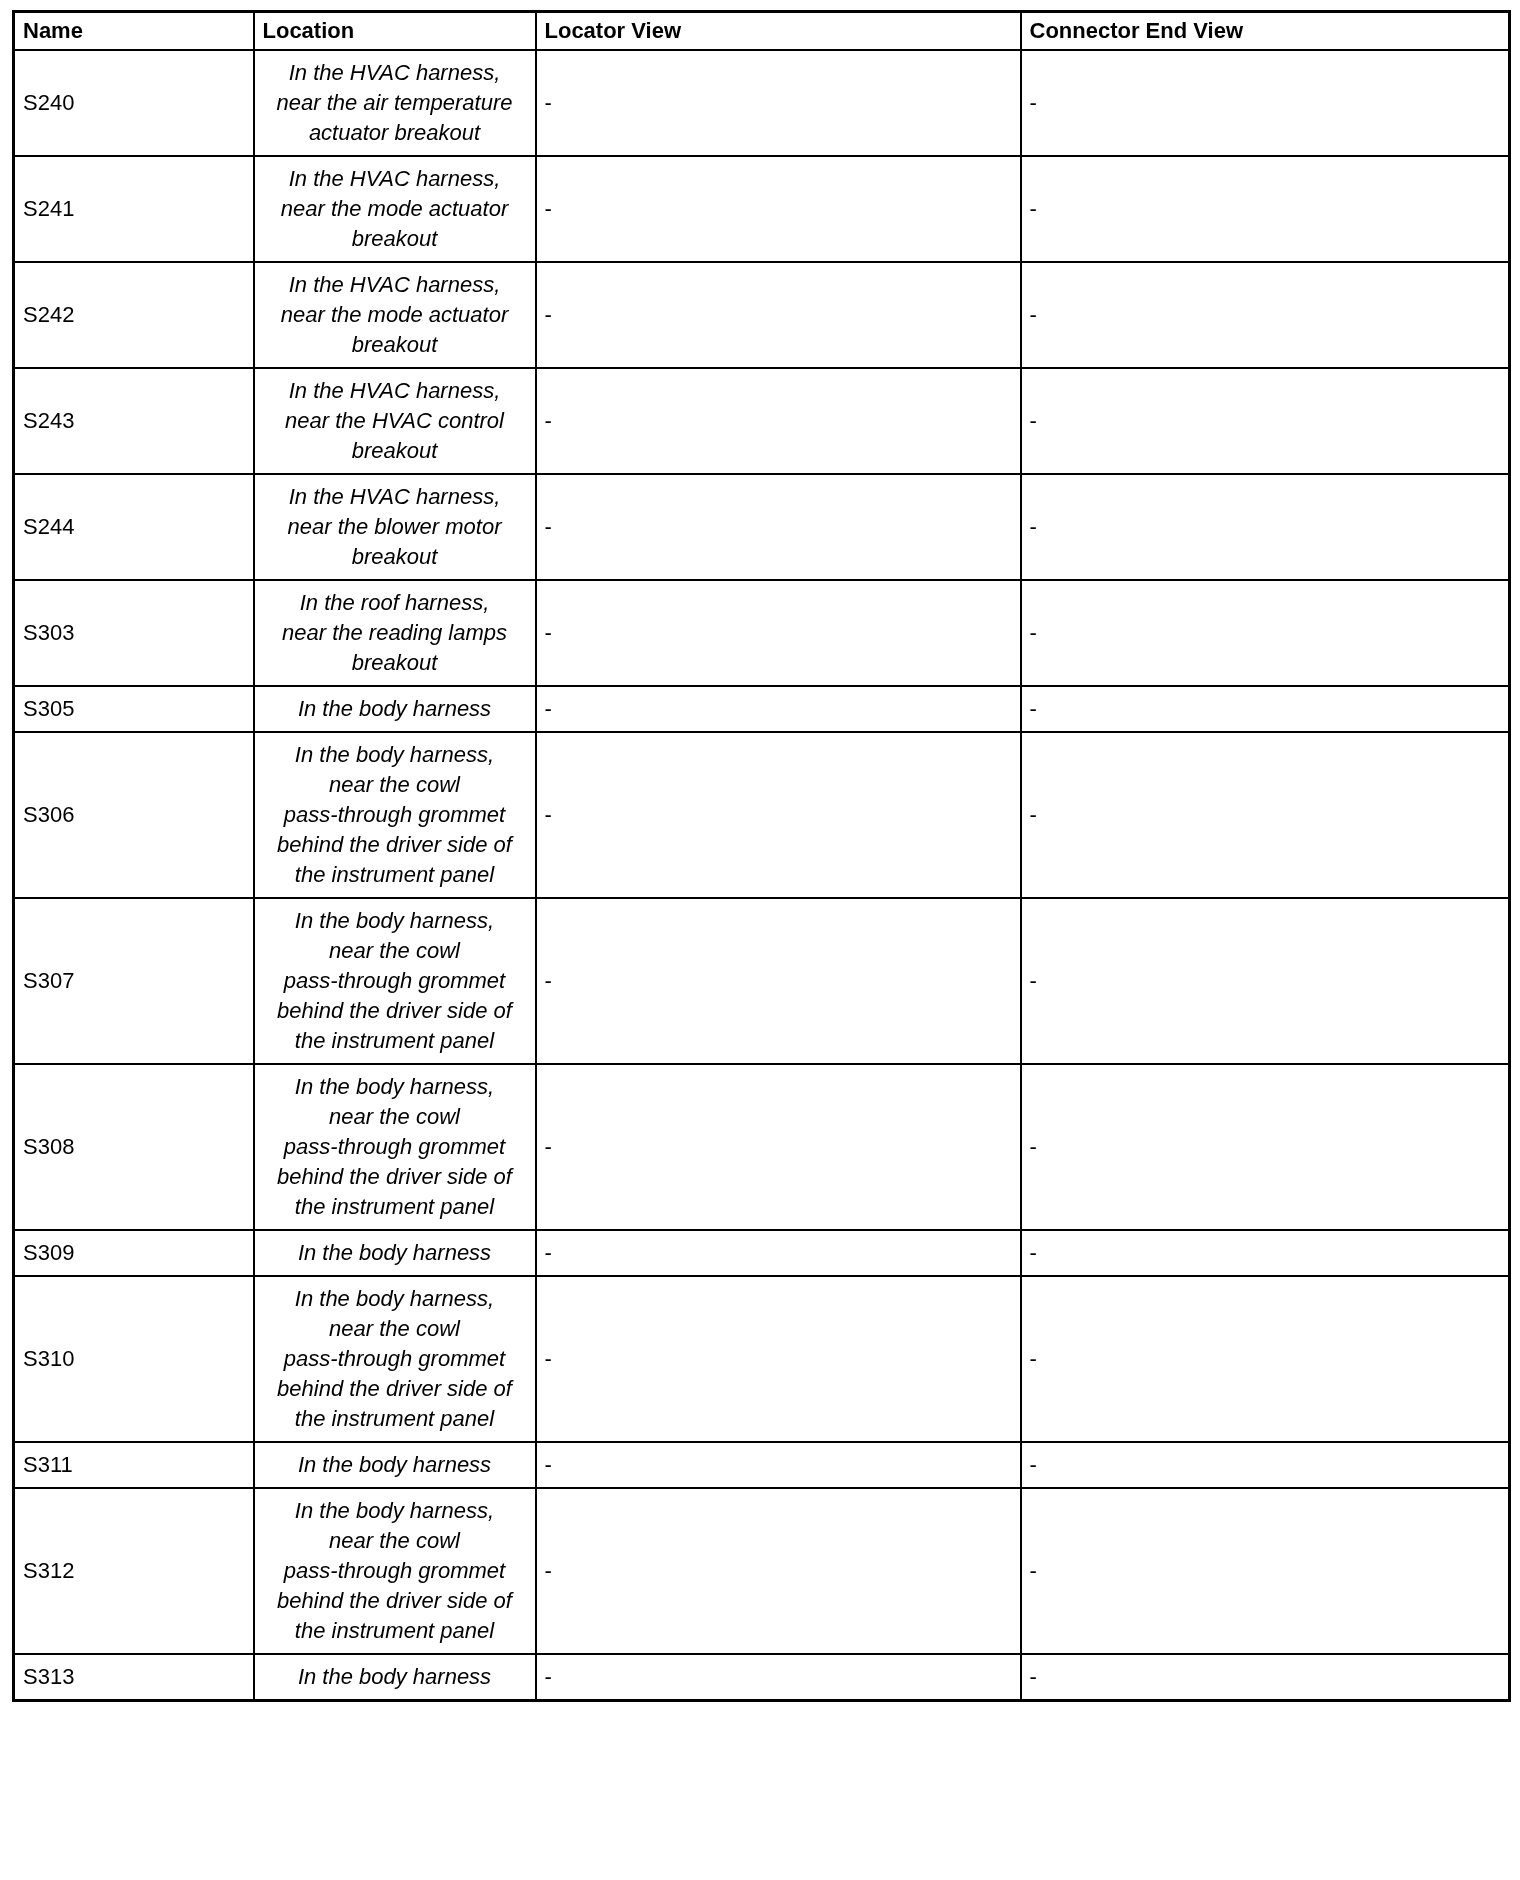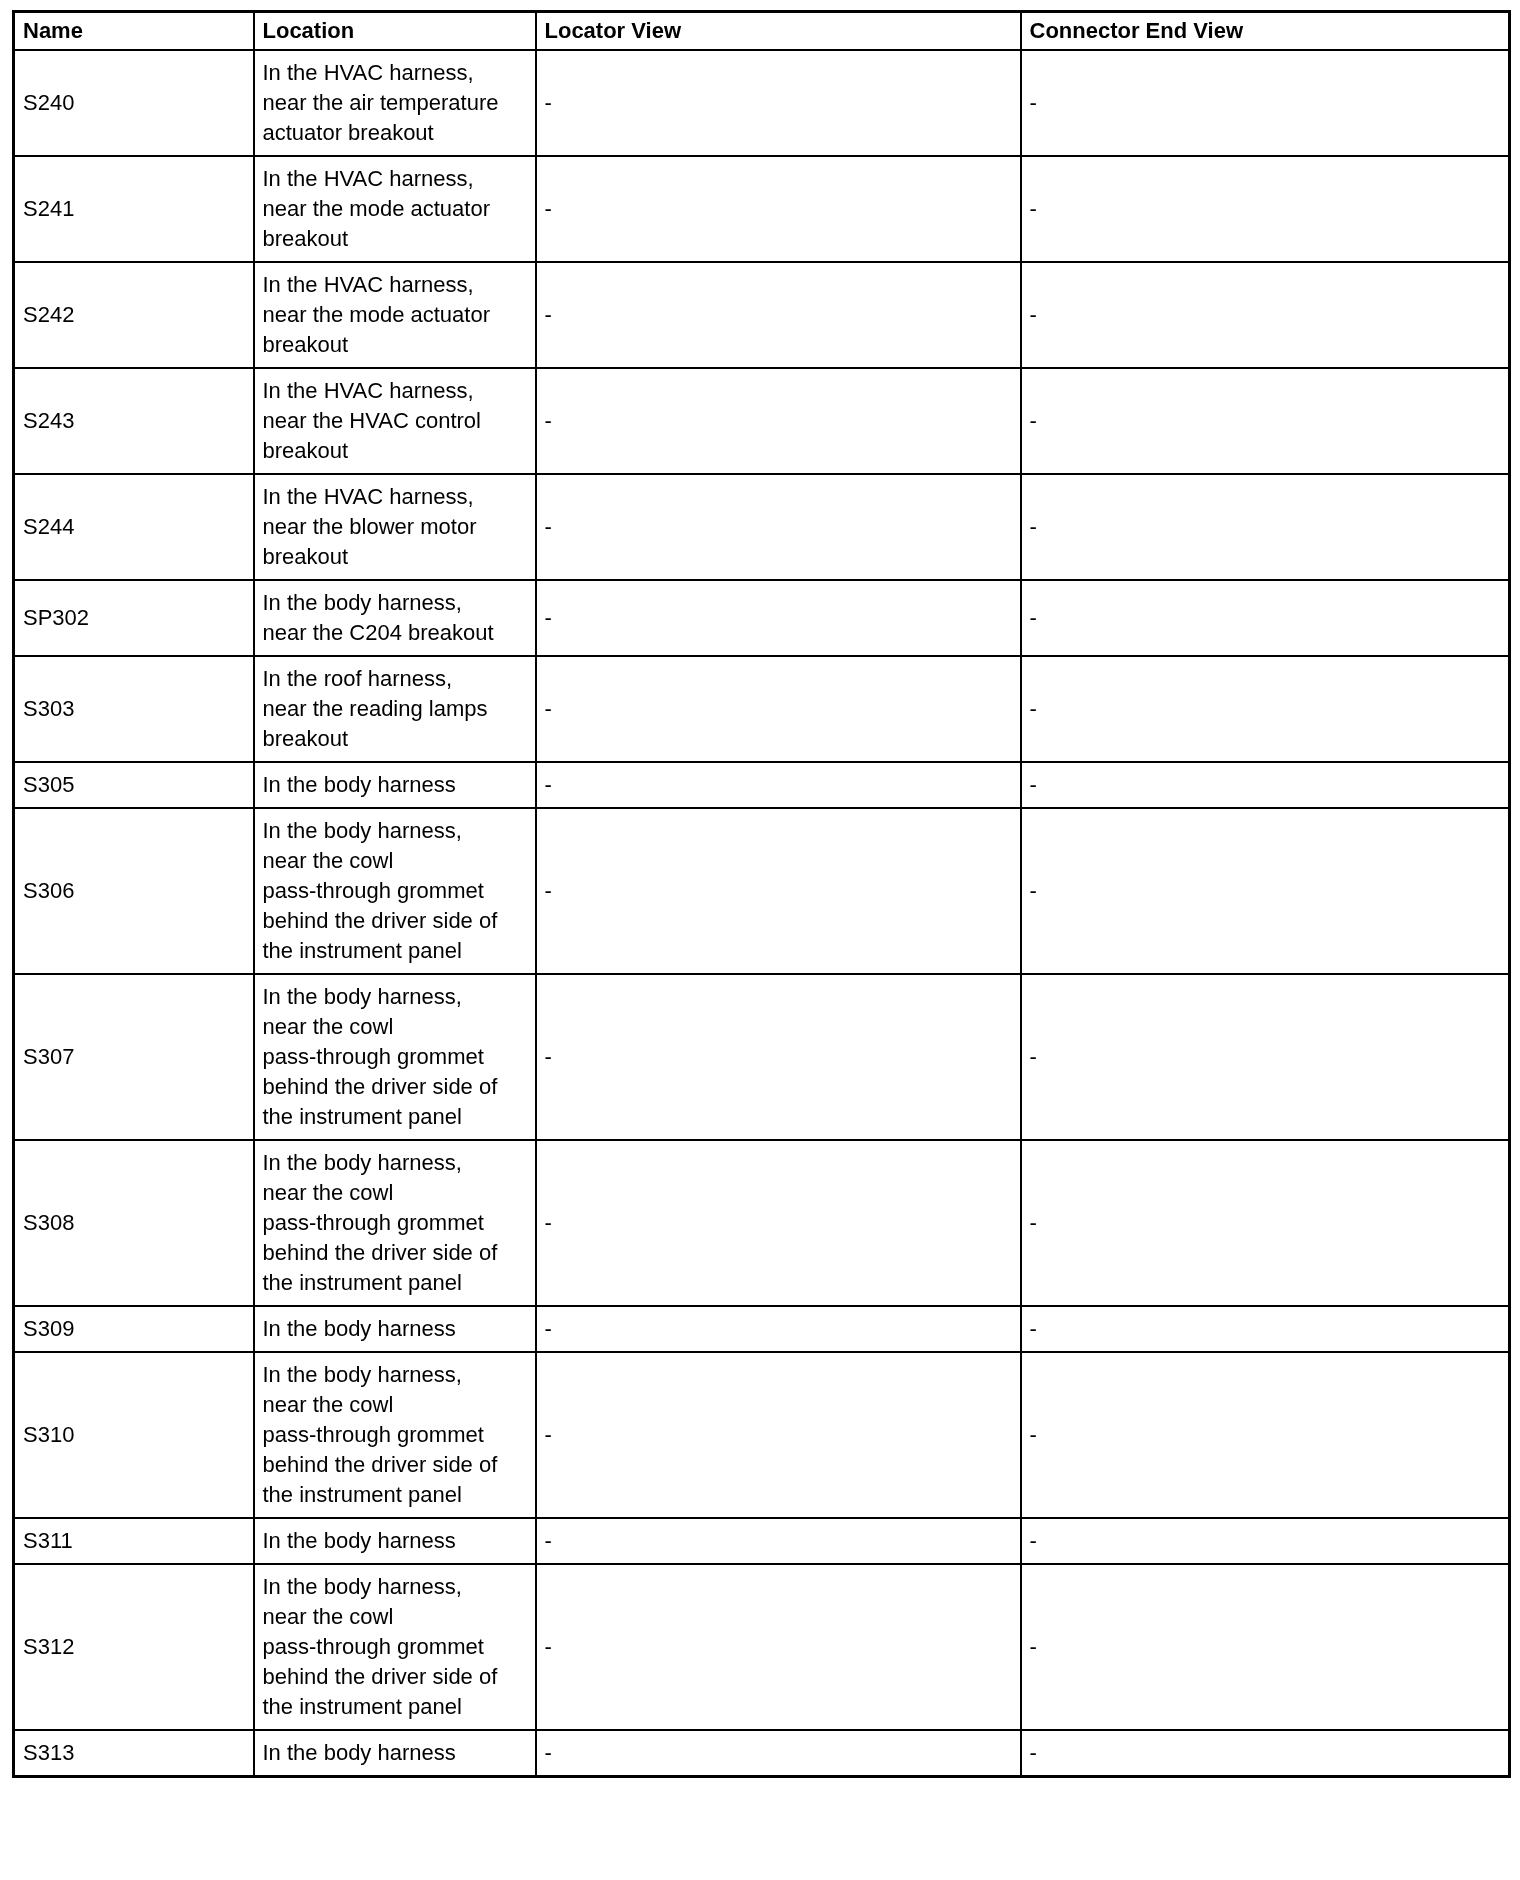--- a/index.html
+++ b/index.html
@@ -39,22 +39,23 @@
   }
   th.col-location { text-align: center; margin-left: 48px; }
   col.c-name { width: 240px; }
   col.c-location { width: 282px; }
   col.c-locator { width: 485px; }
   col.c-connector { width: 489px; }
   td.cell-name {
     white-space: nowrap;
   }
   td.cell-location {
-    text-align: left;
+    text-align: center;
     white-space: pre-line;
+    font-style: italic;
   }
   td.cell-locator,
   td.cell-connector {
     text-align: left;
     vertical-align: middle;
   }
 </style>
 </head>
 <body>
 
@@ -109,27 +110,20 @@
       </tr>
       <tr>
         <td class="cell-name">S244</td>
         <td class="cell-location">In the HVAC harness,
 near the blower motor
 breakout</td>
         <td class="cell-locator">-</td>
         <td class="cell-connector">-</td>
       </tr>
       <tr>
-        <td class="cell-name">SP302</td>
-        <td class="cell-location">In the body harness,
-near the C204 breakout</td>
-        <td class="cell-locator">-</td>
-        <td class="cell-connector">-</td>
-      </tr>
-      <tr>
         <td class="cell-name">S303</td>
         <td class="cell-location">In the roof harness,
 near the reading lamps
 breakout</td>
         <td class="cell-locator">-</td>
         <td class="cell-connector">-</td>
       </tr>
       <tr>
         <td class="cell-name">S305</td>
         <td class="cell-location">In the body harness</td>

